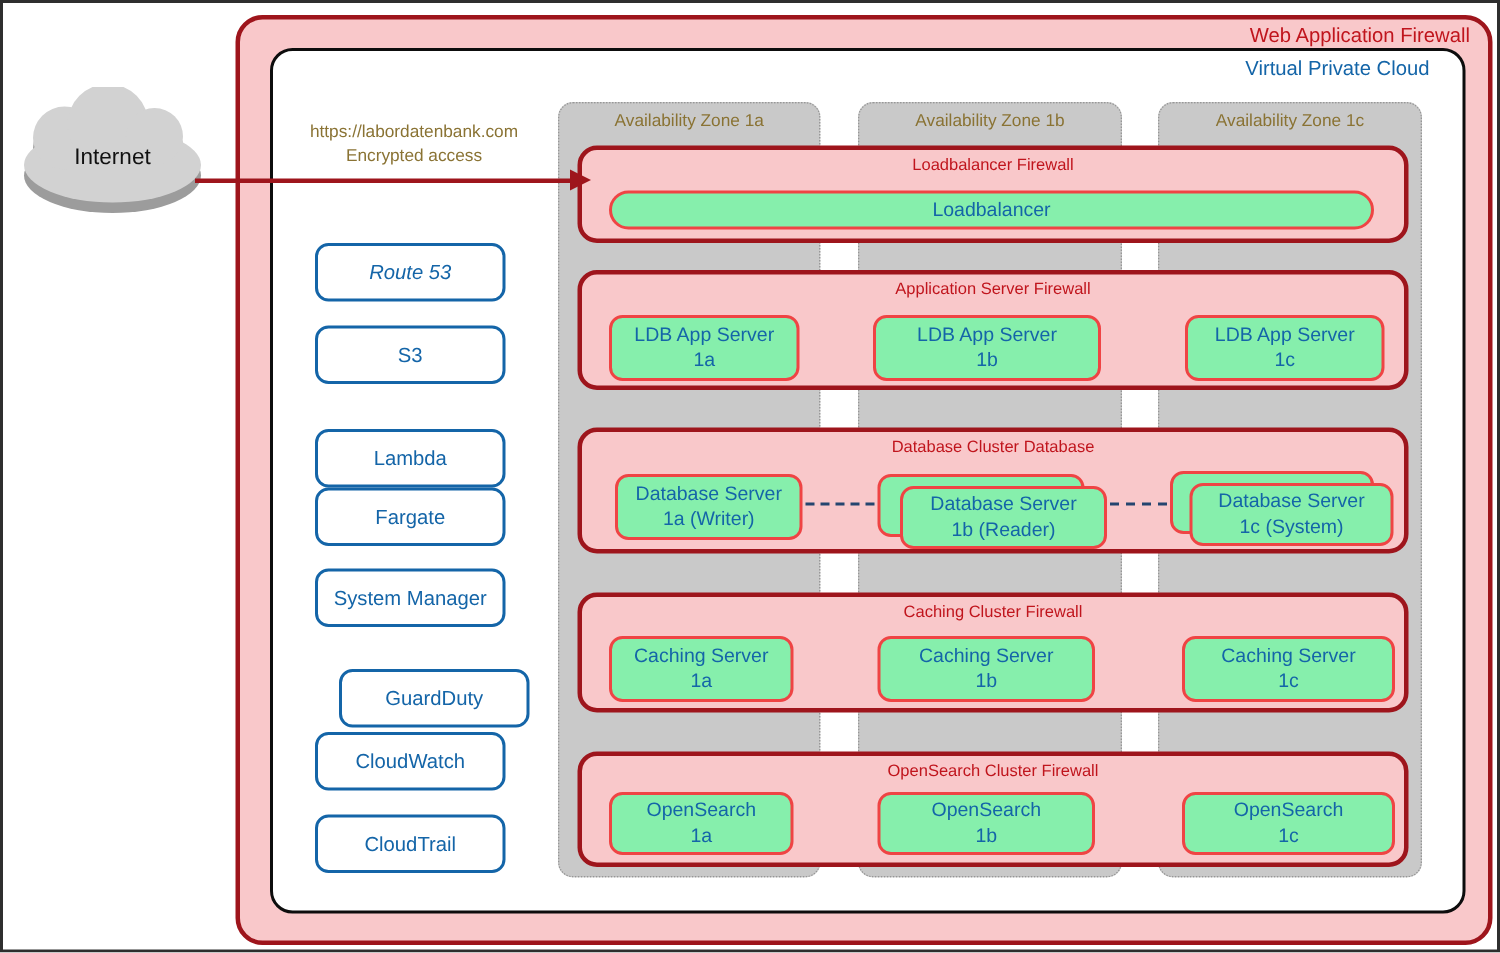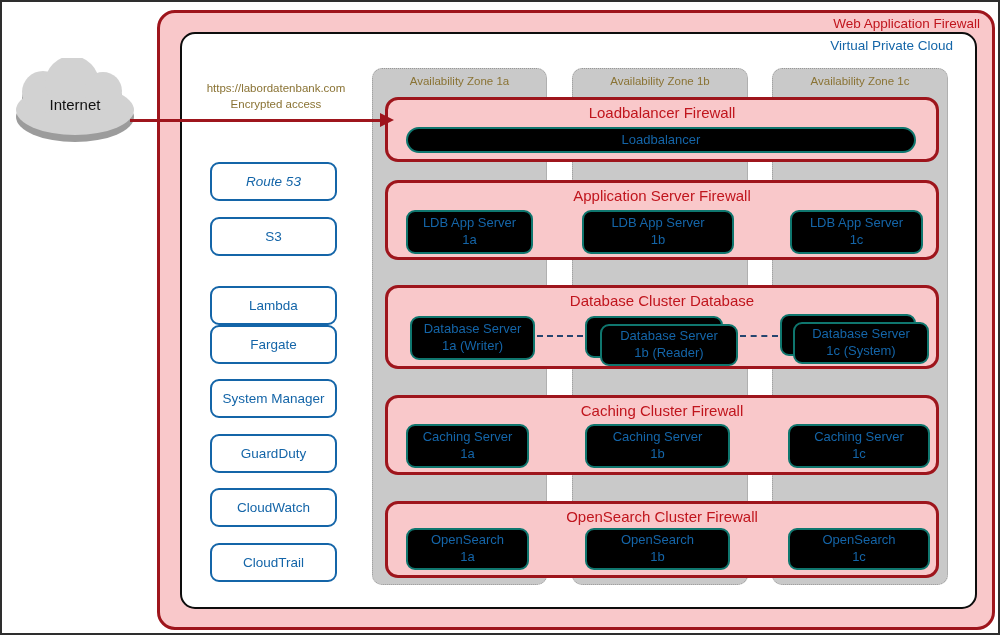--- a/index.html
+++ b/index.html
@@ -41,23 +41,23 @@
   
   .fw{
     position:absolute;left:203px;width:554px;
     background:#f9c8ca;border:3px solid #9e151c;border-radius:13px;
   }
   .fw1{top:63px;height:65px;}
   .fw2{top:146px;height:80px;}
   .fw3{top:251px;height:84px;}
   .fw4{top:361px;height:80px;}
   .fw5{top:467px;height:77px;}
-  .fw-label{margin-top:4px;text-align:center;font-size:15px;color:#c0151d;}
+  .fw-label{margin-top:4px;text-align:center;font-size:11px;color:#c0151d;}
   .node,.ghost{
-    position:absolute;background:#000000;border:2px solid #0f766e;border-radius:9px;
+    position:absolute;background:#86efac;border:2px solid #ef4444;border-radius:9px;
   }
   .node{
     display:flex;flex-direction:column;align-items:center;justify-content:center;
     font-size:13px;line-height:1.28;color:#1465a8;text-align:center;
   }
   .lb-node{left:18px;top:27px;width:510px;height:26px;border-radius:13px;}
   .dash{position:absolute;height:0;border-top:2.5px dashed #25456f;}
   
   .cloud-svg{position:absolute;left:6px;top:56px;}
   .cloud-label{
@@ -94,21 +94,21 @@
       </div>
       <div class="az az3">
         <div class="az-label">Availability Zone 1c</div>
       </div>
 
       <div class="svc" style="top:128px;font-style:italic;">Route 53</div>
       <div class="svc" style="top:183px;">S3</div>
       <div class="svc" style="top:252px;">Lambda</div>
       <div class="svc" style="top:291px;text-align:right;">Fargate</div>
       <div class="svc" style="top:345px;">System Manager</div>
-      <div class="svc" style="top:400px;">GuardDuty</div>
+      <div class="svc" style="top:412px;margin-left:16px;">GuardDuty</div>
       <div class="svc" style="top:454px;">CloudWatch</div>
       <div class="svc" style="top:509px;">CloudTrail</div>
 
       <div class="fw fw1">
         <div class="fw-label">Loadbalancer Firewall</div>
         <div class="node lb-node">
           <span>Loadbalancer</span>
         </div>
       </div>
 

